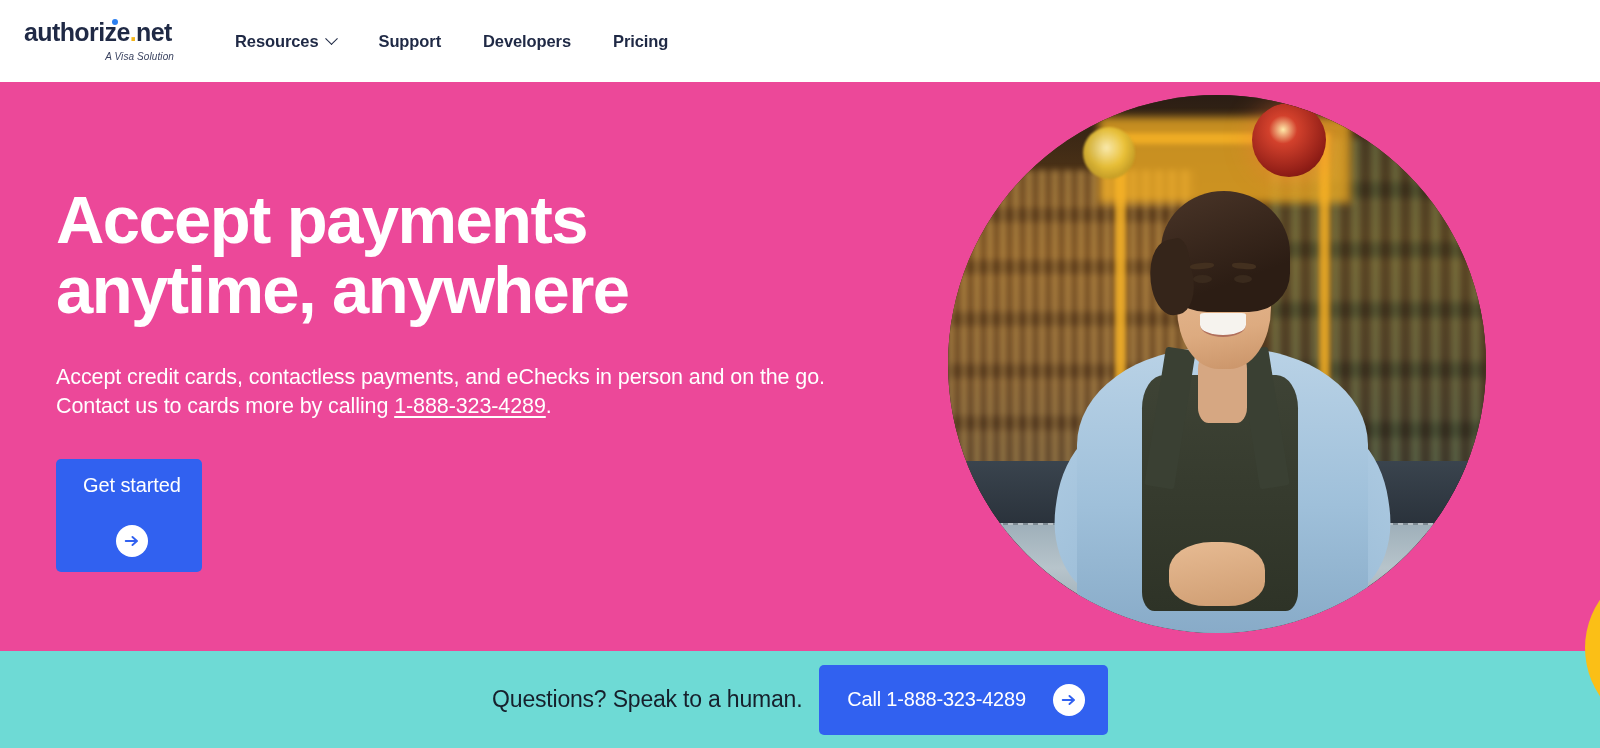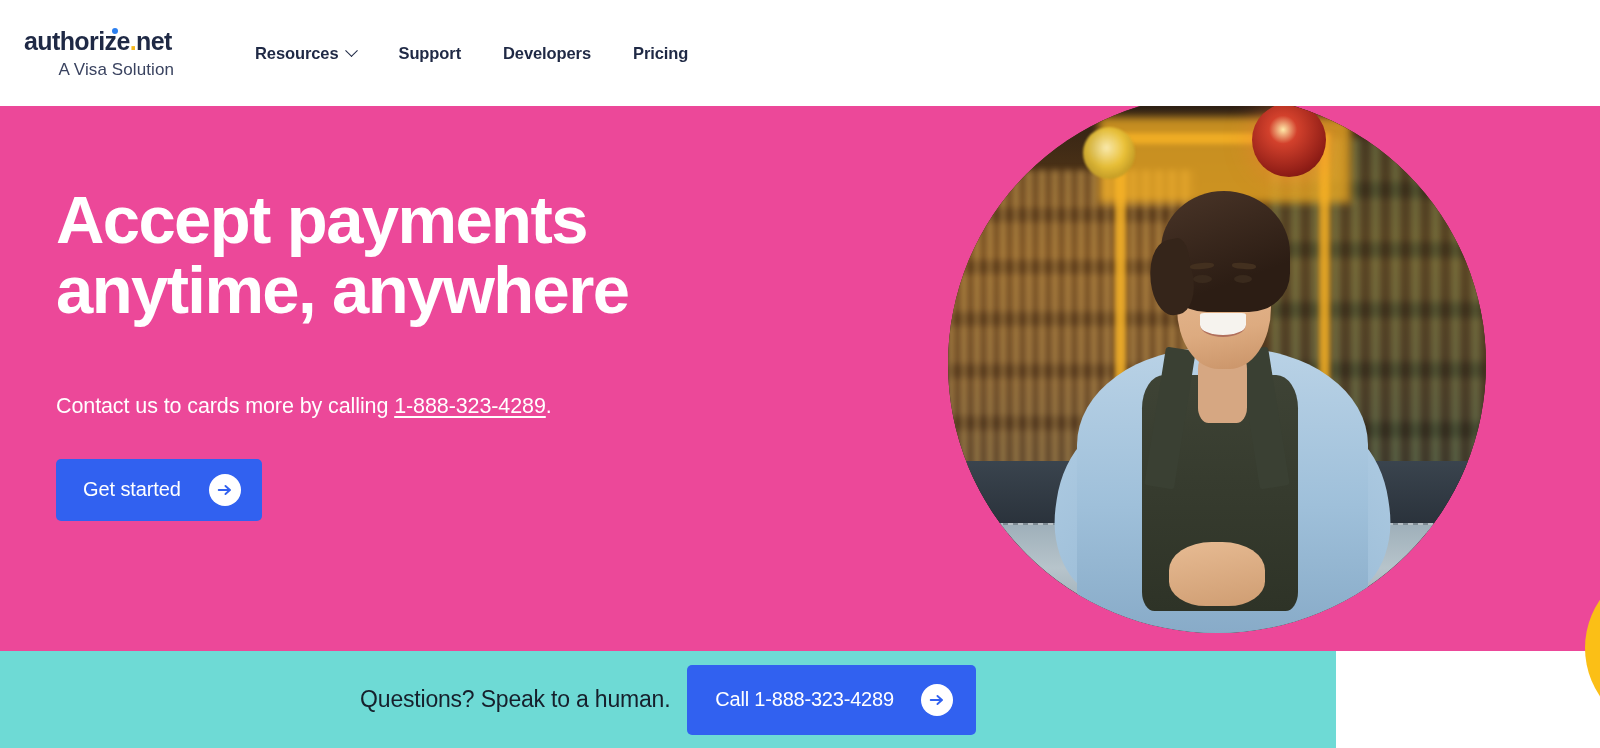--- a/index.html
+++ b/index.html
@@ -17,26 +17,25 @@
     width: 1600px;
     height: 748px;
     overflow: hidden;
   }
 
   
   .header {
     position: absolute;
     top: 0; left: 0;
     width: 1600px;
-    height: 106px;
+    height: 82px;
     background: #ffffff;
     display: flex;
     align-items: center;
     z-index: 20;
-    gap: 20px;
   }
 
   .logo-block {
     margin-left: 24px;
     width: 150px;
     display: flex;
     flex-direction: column;
     align-items: flex-start;
     line-height: 1;
   }
@@ -53,24 +52,25 @@
     width: 6px; height: 6px;
     border-radius: 50%;
     background: #2b7ff0;
     top: -1px;
     left: 88px;
   }
   .logo-word .dot-gold { color: #f4b71a; }
   .logo-tagline {
     margin-top: 7px;
     align-self: flex-end;
-    font-size: 17px;
+    font-size: 10px;
     font-weight: 400;
     color: #3a4360;
     letter-spacing: 0.1px;
+    font-style: italic;
   }
 
   .nav {
     display: flex;
     align-items: center;
     margin-left: 61px;
     gap: 0px;
   }
   .nav-item {
     display: flex;
@@ -176,20 +176,21 @@
     margin-top: 38px;
     display: inline-flex;
     align-items: center;
     gap: 28px;
     background: #3161f0;
     border: none;
     border-radius: 5px;
     padding: 15px 21px 15px 27px;
     cursor: pointer;
     font-family: "Liberation Sans", sans-serif;
+    flex-direction: column;
   }
   .get-started .label {
     font-size: 20px;
     color: #ffffff;
     font-weight: 400;
     letter-spacing: -0.1px;
   }
 
   .arrow-circle {
     width: 32px; height: 32px;
@@ -420,21 +421,21 @@
     height: 170px;
     border-radius: 50%;
     background: #fbbf16;
     z-index: 6;
   }
 
   
   .cta-bar {
     position: absolute;
     left: 0; top: 651px;
-    width: 1336px;
+    width: 1600px;
     height: 97px;
     background: #6edad5;
     display: flex;
     align-items: center;
     justify-content: center;
     gap: 17px;
     overflow: visible;
   }
   .cta-text {
     font-size: 23px;
@@ -494,21 +495,21 @@
     </nav>
 
   </header>
 
   <section class="hero">
 
     <div class="hero-copy">
       <h1 class="hero-title">Accept payments anytime, anywhere</h1>
 
       <p class="hero-sub">
-        <br>
+        <span>Accept credit cards, contactless payments, and eChecks in person and on the go.</span><br>
         <span>Contact us to cards more by calling </span><a>1-888-323-4289</a><span>.</span>
       </p>
 
       <button class="get-started">
         <span class="label">Get started</span>
         <span class="arrow-circle">
           <svg width="18" height="18" viewBox="0 0 20 20">
             <line x1="3" y1="10" x2="15" y2="10" stroke="#3161f0" stroke-width="2.1" stroke-linecap="round"></line>
             <polyline points="10.5,5.5 15.5,10 10.5,14.5" fill="none" stroke="#3161f0" stroke-width="2.1" stroke-linecap="round" stroke-linejoin="round"></polyline>
           </svg>

